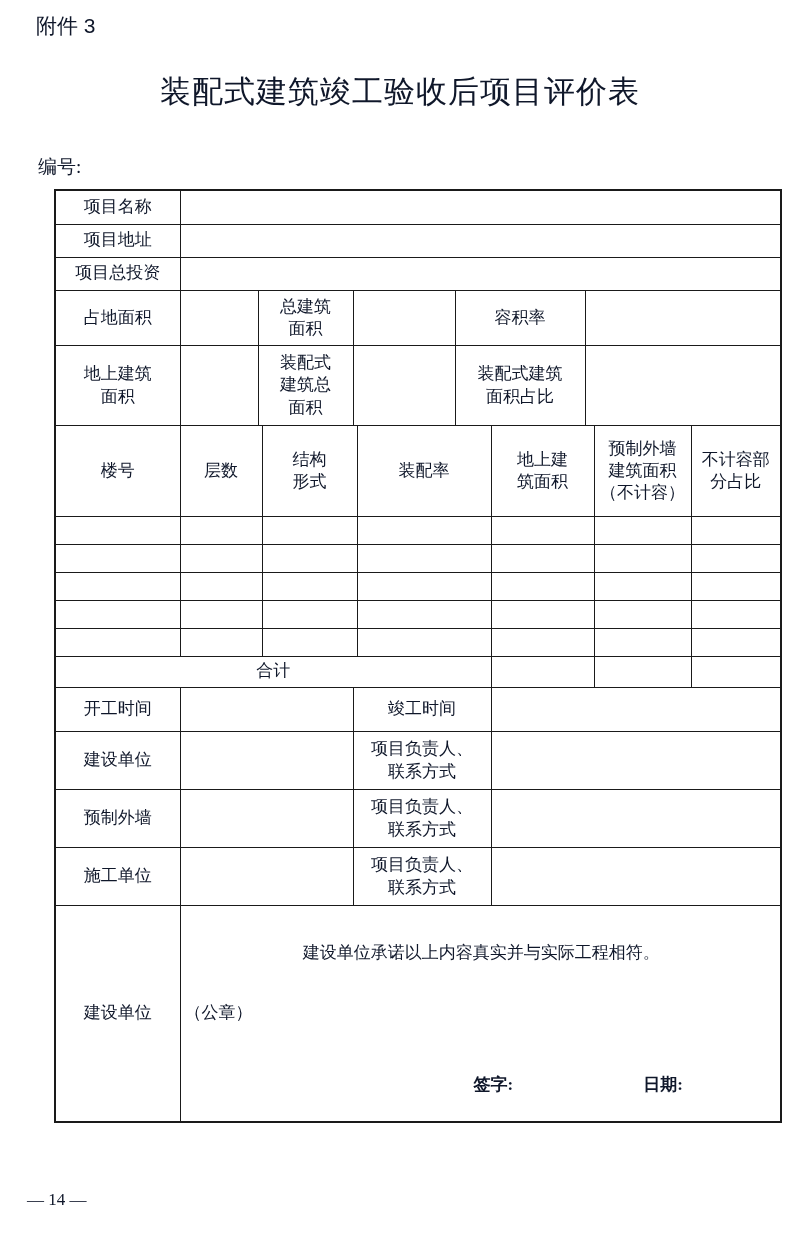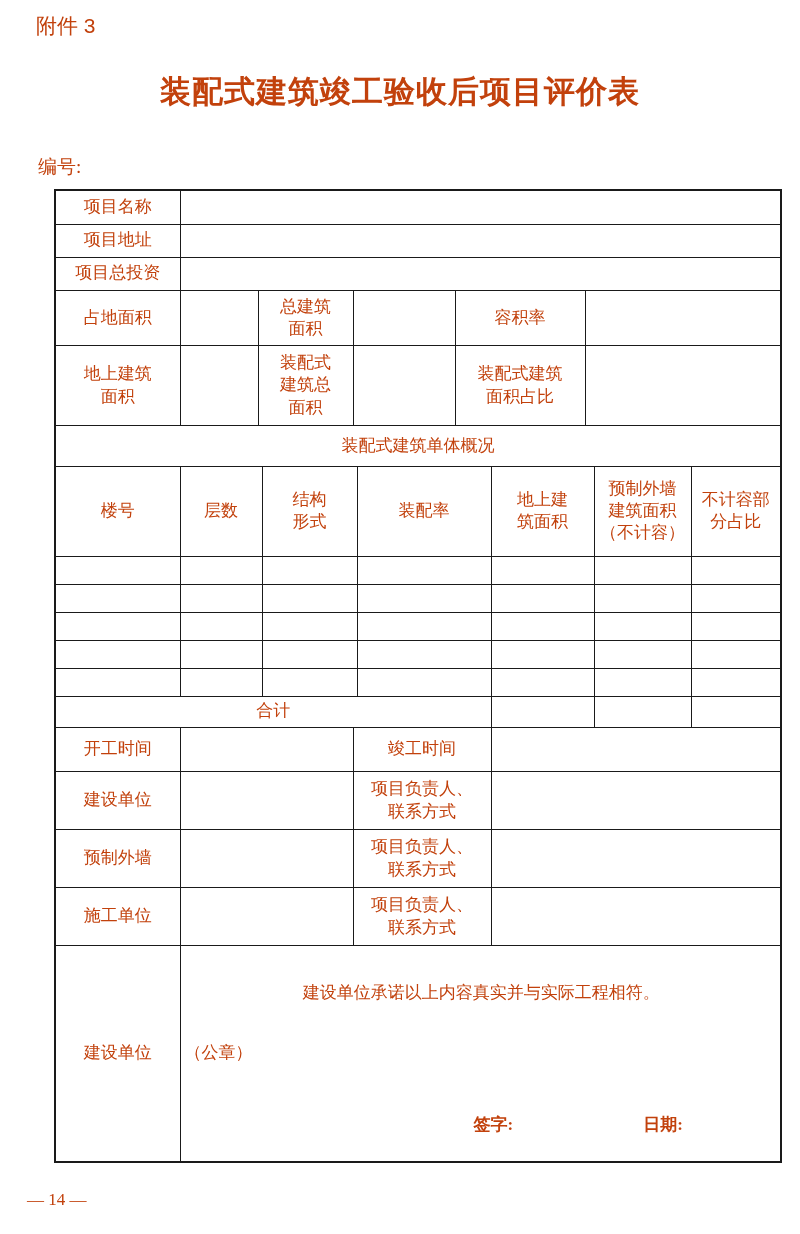--- a/index.html
+++ b/index.html
@@ -1,34 +1,34 @@
 <!DOCTYPE html>
 <html><head>
 <meta charset="utf-8">
 <style>
   html, body { margin: 0; padding: 0; background: #ffffff; }
   .page {
     position: relative;
     width: 800px;
     height: 1234px;
     background: #ffffff;
-    color: #c2410c;
+    color: #0f172a;
     font-family: "Liberation Serif", "DejaVu Serif", serif;
     box-sizing: border-box;
     overflow: hidden;
   }
   .attachment {
     font-family: "Liberation Sans", "DejaVu Sans", sans-serif;
     font-size: 21px;
     padding: 12px 0 0 36px;
   }
   .title {
     text-align: center;
     font-size: 31px;
-    font-weight: 700;
+    font-weight: 400;
     letter-spacing: 1px;
     margin: 31px 0 0 0;
   }
   .no-label {
     font-size: 19px;
     margin: 41px 14px 9px 38px;
   }
   .table-frame {
     width: 724px;
     margin-left: 54px;
@@ -156,23 +156,20 @@
       <colgroup>
         <col style="width:124px">
           <col style="width:82px">
           <col style="width:95px">
         <col style="width:134px">
           <col style="width:103px">
           <col style="width:97px">
           <col>
       </colgroup>
       <tbody>
-        <tr class="r-span">
-          <td colspan="7">装配式建筑单体概况</td>
-        </tr>
         <tr class="r-head">
           <td>楼号</td>
           <td>层数</td>
           <td>结构
 形式</td>
           <td>装配率</td>
           <td>地上建
 筑面积</td>
           <td>预制外墙
 建筑面积

